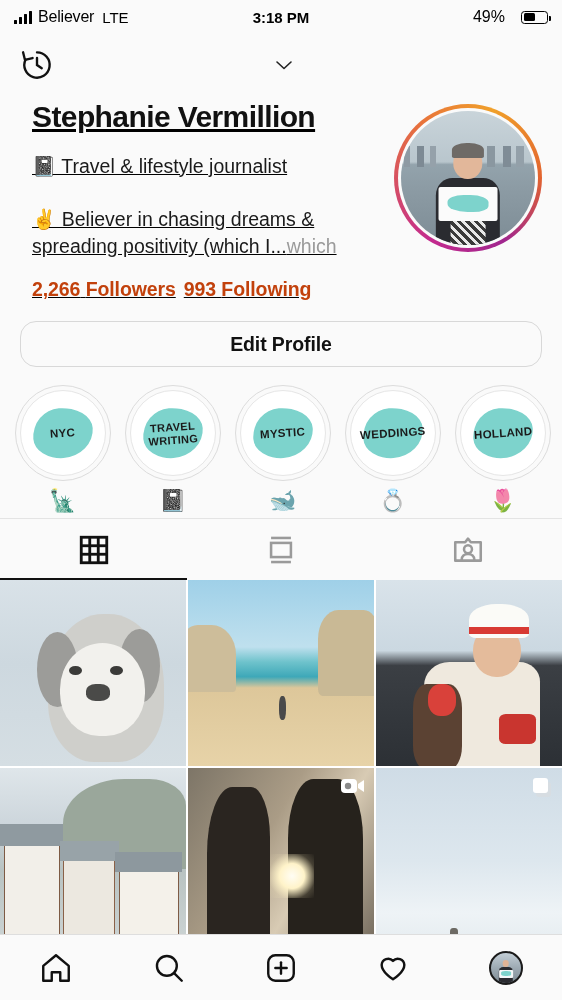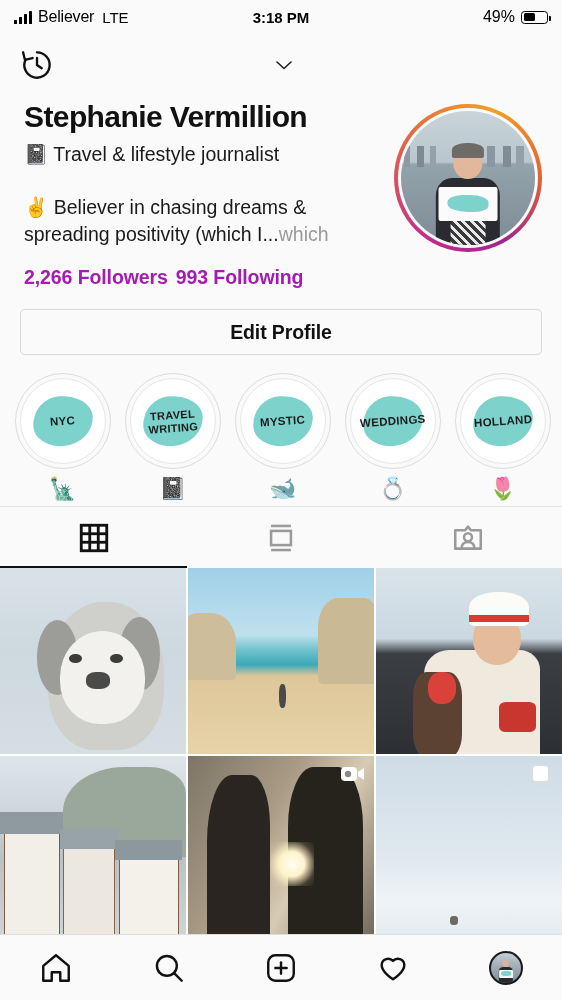--- a/index.html
+++ b/index.html
@@ -22,21 +22,21 @@
   .sb-left { display: flex; align-items: center; gap: 6px; }
   .signal { display: flex; align-items: flex-end; gap: 2px; height: 13px; }
   .signal i { display:block; width: 3px; background: #000; border-radius: 0.5px; }
   .signal i:nth-child(1){ height: 4px; }
   .signal i:nth-child(2){ height: 7px; }
   .signal i:nth-child(3){ height: 10px; }
   .signal i:nth-child(4){ height: 13px; }
   .carrier { font-size: 16px; font-weight: 500; letter-spacing: -0.2px; }
   .lte { font-size: 15px; font-weight: 500; margin-left: 2px; }
   .sb-center { position:absolute; left:0; right:0; text-align:center; font-size:15px; font-weight:700; pointer-events:none;}
-  .sb-right { margin-left: auto; display: flex; align-items: center; gap: 6px; z-index:2;}
+  .sb-right { margin-left: auto; display: flex; align-items: center; gap: 16px; z-index:2;}
   .batt-pct { font-size: 16px; font-weight: 500; }
   .batt { position: relative; width: 27px; height: 13px; border: 1.5px solid #000; border-radius: 3.5px; }
   .batt-fill { position:absolute; top:1.5px; left:1.5px; bottom:1.5px; width: 45%; background:#000; border-radius:1.5px; }
   .batt-cap { position:absolute; right:-4px; top:4px; width:2px; height:5px; background:#000; border-radius:0 1px 1px 0; }
 
   
   .header {
     height: 62px; display: flex; align-items: center;
     padding: 0 18px; background: #fafafa;
   }
@@ -45,27 +45,27 @@
     font-size: 25px; font-weight: 600; color: #111;
     display: flex; align-items: center; justify-content: center; gap: 8px;
     letter-spacing: -0.3px;
   }
   .chev { font-size: 17px; font-weight: 400; color:#222; line-height:1; }
   .icon-btn { display: flex; align-items: center; justify-content: center; }
   .hamburger { width: 32px; display:flex; flex-direction:column; gap:7px; }
   .hamburger span { display:block; height:2.5px; background:#111; border-radius:1px; }
 
   
-  .profile { padding: 4px 20px 0 24px; display: flex; background:#fafafa; }
+  .profile { padding: 4px 20px 0 32px; display: flex; background:#fafafa;text-decoration:underline; }
   .profile-text { flex: 1; min-width: 0; padding-right: 8px; }
   .full-name { font-size: 30px; font-weight: 700; color: #111; letter-spacing: -0.6px; line-height: 1.12; }
-  .bio { font-size: 19.5px; color: #1a1a1a; line-height: 1.38; margin-top: 7px; }
+  .bio { font-size: 19.5px; color: #1a1a1a; line-height: 1.38; margin-top: 19px; }
   .bio .more { color: #9a9a9a; }
   .bio-link { display:block; font-size: 19.5px; color: #00376b; margin-top: 1px; line-height:1.38;}
-  .stats { font-size: 19.5px; font-weight: 700; color: #a21caf; margin-top: 18px; letter-spacing:-0.1px;}
+  .stats { font-size: 19.5px; font-weight: 700; color: #c2410c; margin-top: 18px; letter-spacing:-0.1px;}
   .stats .sep { display:inline-block; width: 8px; }
 
   
   .avatar-wrap {
     width: 148px; height: 148px; flex: 0 0 148px;
     border-radius: 50%;
     background: conic-gradient(from 150deg, #a0268e 0deg, #c32a8e 60deg, #e8733b 170deg, #f0a02a 230deg, #e2632f 300deg, #a0268e 360deg);
     padding: 4px; margin-top: 4px;
   }
   .avatar-inner { width:100%; height:100%; border-radius:50%; background:#fafafa; padding:3px; }
@@ -93,21 +93,21 @@
   .av-hair { position:absolute; left:50%; transform:translateX(-50%); top:32%; width:30%; height:26%;
     background:#6b4a33; border-radius:40% 40% 50% 50%; z-index:-1;}
   .av-sign { position:absolute; left:50%; transform:translateX(-50%); bottom:18%; width:44%; height:25%;
     background:#fbfbfb; border-radius:2px; }
   .av-sign::after { content:''; position:absolute; left:16%; top:22%; width:68%; height:50%;
     background:#7dd3cc; border-radius:40% 45% 38% 50%; }
 
   
   .edit-wrap { padding: 20px 20px 0 20px; background:#fafafa; }
   .edit-btn {
-    width:100%; height: 46px; border: 1px solid #d8d8d8; border-radius: 5px;
+    width:100%; height: 46px; border: 1px solid #d8d8d8; border-radius: 16px;
     background:#fafafa; display:flex; align-items:center; justify-content:center;
     font-size: 19.5px; font-weight: 700; color:#111; letter-spacing:-0.1px;
   }
 
   
   .highlights { display:flex; gap: 0; padding: 18px 8px 6px 8px; background:#fafafa; overflow:hidden; }
   .hl { width: 110px; flex: 0 0 110px; display:flex; flex-direction:column; align-items:center; }
   .hl-ring {
     width: 96px; height: 96px; border-radius: 50%;
     border: 1.5px solid #dcdcdc; padding: 4px; background:#fafafa;

